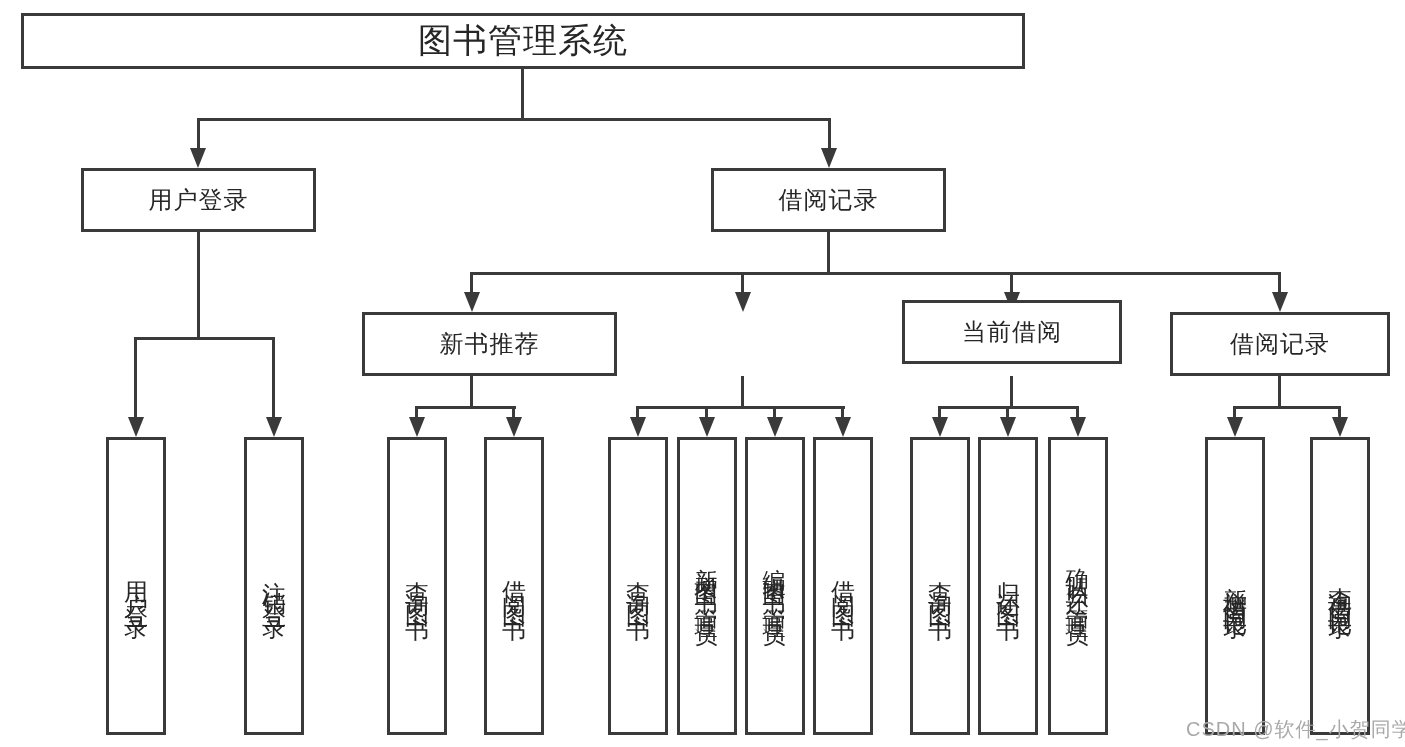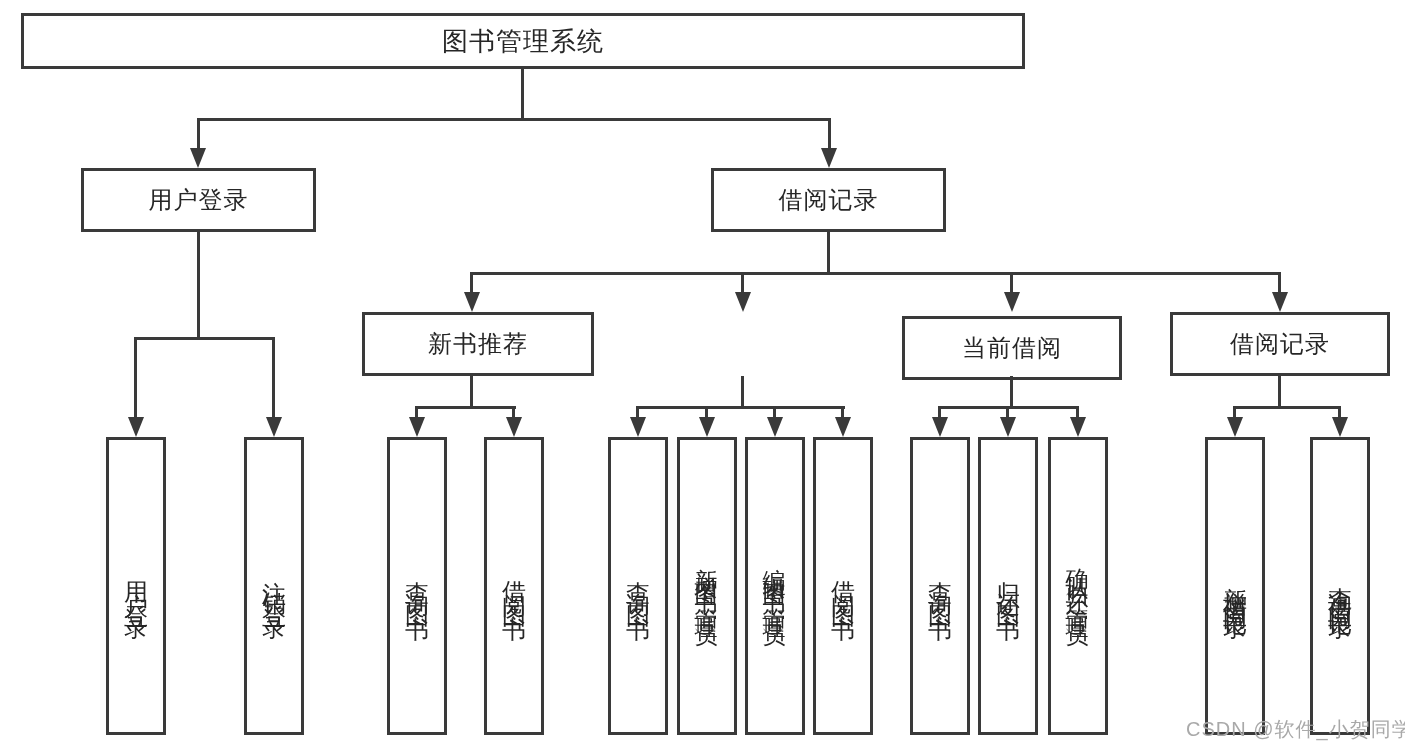--- a/index.html
+++ b/index.html
@@ -5,21 +5,21 @@
   html,body{margin:0;padding:0;background:#ffffff;}
   .canvas{
     position:relative;width:1405px;height:747px;background:#ffffff;overflow:hidden;
     font-family:"Liberation Sans","DejaVu Sans",sans-serif;color:#262626;
   }
   .box{
     position:absolute;box-sizing:border-box;background:#ffffff;
     border:3px solid #3a3a3a;display:flex;align-items:center;justify-content:center;
     font-size:24px;letter-spacing:1px;
   }
-  .root{font-size:26px;}
+  .root{font-size:34px;}
   .leaf{width:60px;top:437px;height:298px;}
   .leaf span{writing-mode:vertical-rl;text-orientation:mixed;display:block;}
   .len4{letter-spacing:12px;font-size:24px;}
   .len6{letter-spacing:6px;font-size:24px;}
   .len9{letter-spacing:8px;font-size:23px;}
   .v,.h{position:absolute;background:#3a3a3a;}
   .v{width:3px;}
   .h{height:3px;}
   .arrow{
     position:absolute;width:0;height:0;
@@ -65,24 +65,24 @@
   <div class="h" style="left:470px;top:272px;width:811px;"></div>
   <div class="v" style="left:470px;top:272px;height:24px;"></div>
   <div class="v" style="left:741px;top:272px;height:24px;"></div>
   <div class="v" style="left:1010px;top:272px;height:24px;"></div>
   <div class="v" style="left:1278px;top:272px;height:24px;"></div>
   <div class="arrow" style="left:464px;top:292px;"></div>
   <div class="arrow" style="left:735px;top:292px;"></div>
   <div class="arrow" style="left:1004px;top:292px;"></div>
   <div class="arrow" style="left:1272px;top:292px;"></div>
 
-  <div class="box" style="left:362px;top:312px;width:232px;height:64px;">
+  <div class="box" style="left:362px;top:312px;width:255px;height:64px;">
     <span>新书推荐</span>
   </div>
-  <div class="box" style="left:902px;top:316px;width:220px;height:64px;">
+  <div class="box" style="left:902px;top:300px;width:220px;height:64px;">
     <span>当前借阅</span>
   </div>
   <div class="box" style="left:1170px;top:312px;width:220px;height:64px;">
     <span>借阅记录</span>
   </div>
 
   <div class="v" style="left:470px;top:376px;height:33px;"></div>
   <div class="h" style="left:415px;top:406px;width:101px;"></div>
   <div class="v" style="left:415px;top:406px;height:15px;"></div>
   <div class="v" style="left:512px;top:406px;height:15px;"></div>

